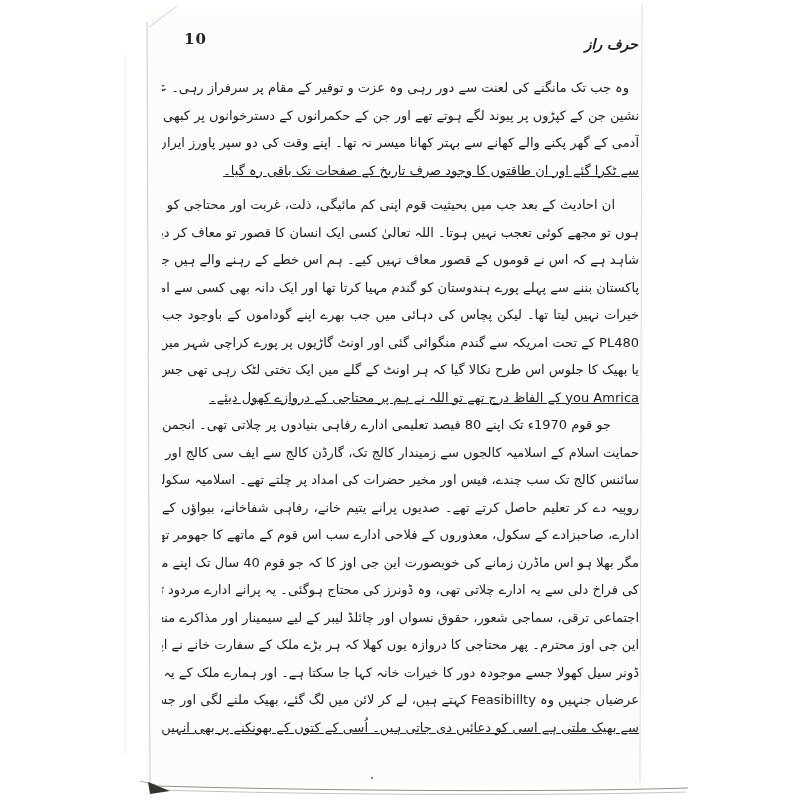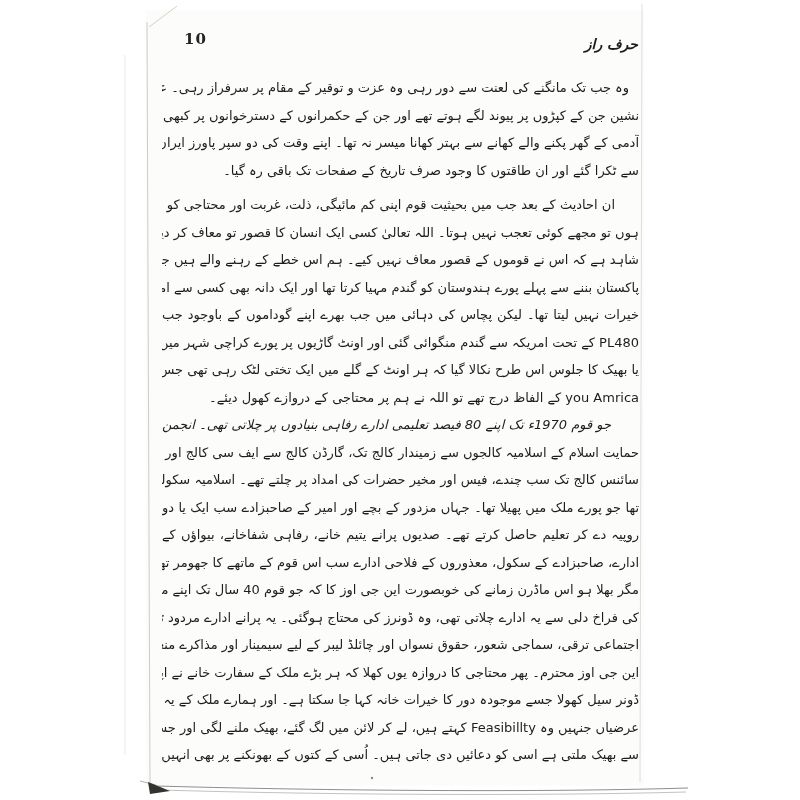--- a/index.html
+++ b/index.html
@@ -34,24 +34,24 @@
     direction:rtl;unicode-bidi:embed;
     font-size:13px;line-height:27.5px;color:#1d1d1d;
   }
   .para{margin:0;}
   .para + .para{margin-top:0;}
   .para:nth-child(2){margin-top:7px;}
   .line{
     height:27.5px;white-space:nowrap;overflow:hidden;
     text-align:justify;text-align-last:justify;text-justify:inter-word;
   }
-  .line.lastline{text-align-last:right;}
+  .line.lastline{text-align-last:right;text-decoration:underline;}
   .para:nth-child(1) .line:first-child{padding-right:10px;}
   .para:nth-child(2) .line:first-child{padding-right:24px;}
-  .para:nth-child(3) .line:first-child{padding-right:28px;font-style:italic;}
+  .para:nth-child(3) .line:first-child{padding-right:28px;}
 </style>
 </head>
 <body>
 
 <div class="photo">
 
   <div class="page">
     <span class="pageno">10</span>
     <span class="title">حرف راز</span>
     <div class="bodytext" id="bodytext">
@@ -68,21 +68,20 @@
           <div class="line">پاکستان بننے سے پہلے پورے ہندوستان کو گندم مہیا کرتا تھا اور ایک دانہ بھی کسی سے امداد، بھیک یا</div>
           <div class="line">خیرات نہیں لیتا تھا۔ لیکن پچاس کی دہائی میں جب بھرے اپنے گوداموں کے باوجود جب</div>
           <div class="line">PL480 کے تحت امریکہ سے گندم منگوائی گئی اور اونٹ گاڑیوں پر پورے کراچی شہر میں اس امداد</div>
           <div class="line">یا بھیک کا جلوس اس طرح نکالا گیا کہ ہر اونٹ کے گلے میں ایک تختی لٹک رہی تھی جس پر Thank</div>
           <div class="line lastline">you Amrica کے الفاظ درج تھے تو اللہ نے ہم پر محتاجی کے دروازے کھول دیئے۔</div>
         </div>
         <div class="para">
           <div class="line">جو قوم 1970ء تک اپنے 80 فیصد تعلیمی ادارے رفاہی بنیادوں پر چلاتی تھی۔ انجمن</div>
           <div class="line">حمایت اسلام کے اسلامیہ کالجوں سے زمیندار کالج تک، گارڈن کالج سے ایف سی کالج اور اردو</div>
           <div class="line">سائنس کالج تک سب چندے، فیس اور مخیر حضرات کی امداد پر چلتے تھے۔ اسلامیہ سکولوں کا جال</div>
-          <div class="line">تھا جو پورے ملک میں پھیلا تھا۔ جہاں مزدور کے بچے اور امیر کے صاحبزادے سب ایک یا دو</div>
           <div class="line">روپیہ دے کر تعلیم حاصل کرتے تھے۔ صدیوں پرانے یتیم خانے، رفاہی شفاخانے، بیواؤں کے</div>
           <div class="line">ادارے، صاحبزادے کے سکول، معذوروں کے فلاحی ادارے سب اس قوم کے ماتھے کا جھومر تھے</div>
           <div class="line">مگر بھلا ہو اس ماڈرن زمانے کی خوبصورت این جی اوز کا کہ جو قوم 40 سال تک اپنے مخیر حضرات</div>
           <div class="line">کی فراخ دلی سے یہ ادارے چلاتی تھی، وہ ڈونرز کی محتاج ہوگئی۔ یہ پرانے ادارے مردود ٹھہرے اور</div>
           <div class="line">اجتماعی ترقی، سماجی شعور، حقوق نسواں اور چائلڈ لیبر کے لیے سیمینار اور مذاکرے منعقد کرنے والی</div>
           <div class="line">این جی اوز محترم۔ پھر محتاجی کا دروازہ یوں کھلا کہ ہر بڑے ملک کے سفارت خانے نے اپنا ایک</div>
           <div class="line">ڈونر سیل کھولا جسے موجودہ دور کا خیرات خانہ کہا جا سکتا ہے۔ اور ہمارے ملک کے یہ ریفارمر لمبی</div>
           <div class="line">عرضیاں جنہیں وہ Feasibillty کہتے ہیں، لے کر لائن میں لگ گئے، بھیک ملنے لگی اور جس در</div>
           <div class="line lastline">سے بھیک ملتی ہے اسی کو دعائیں دی جاتی ہیں۔ اُسی کے کتوں کے بھونکنے پر بھی انہیں پیار کی</div>
         </div>

